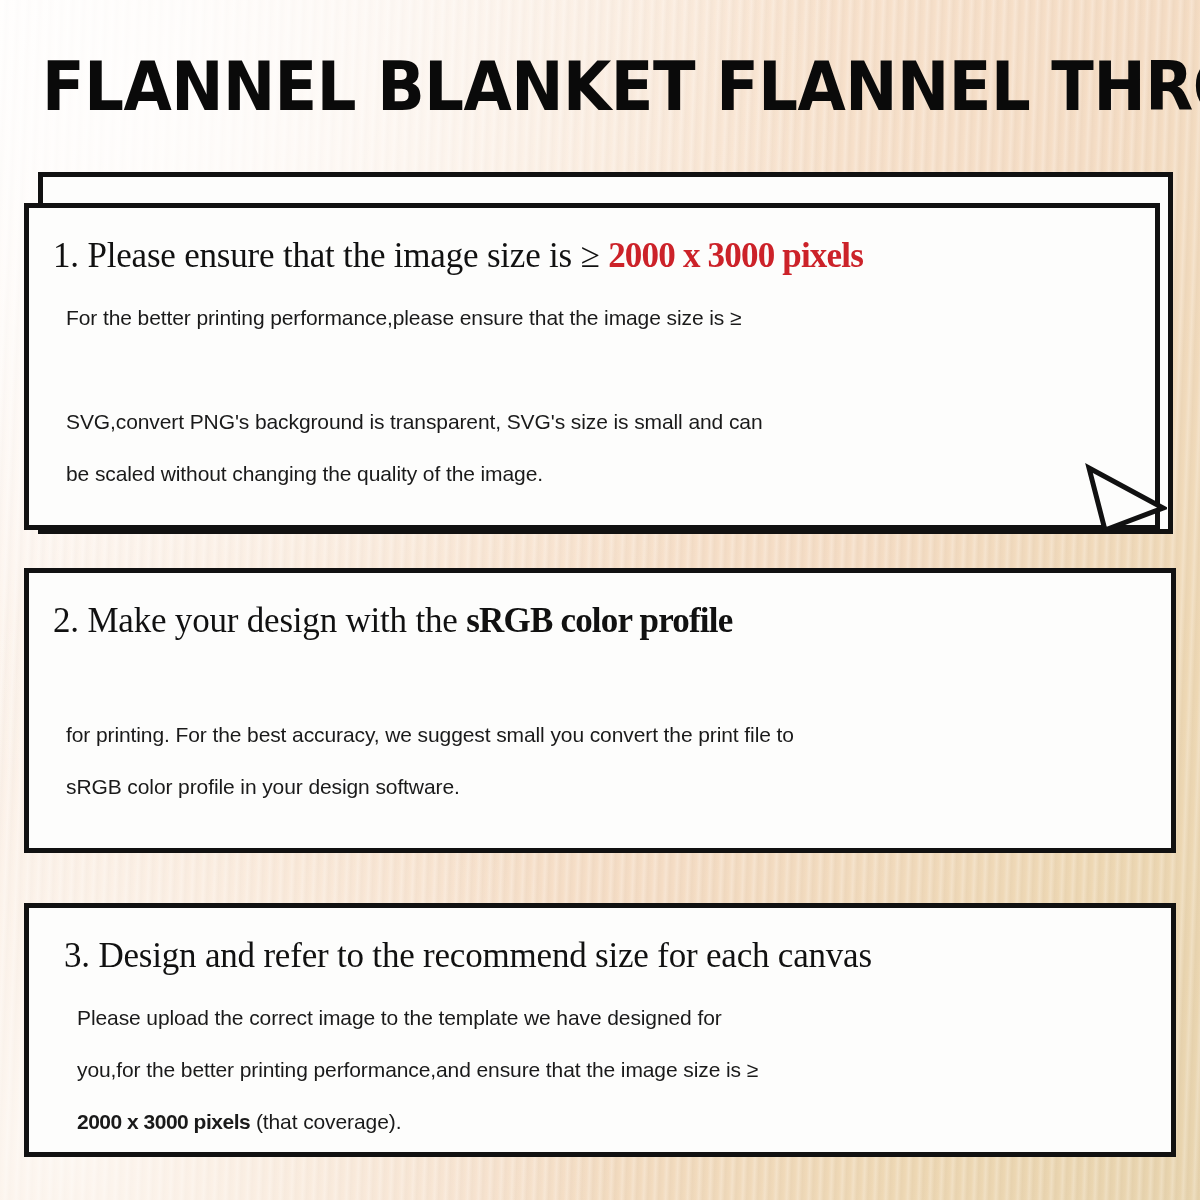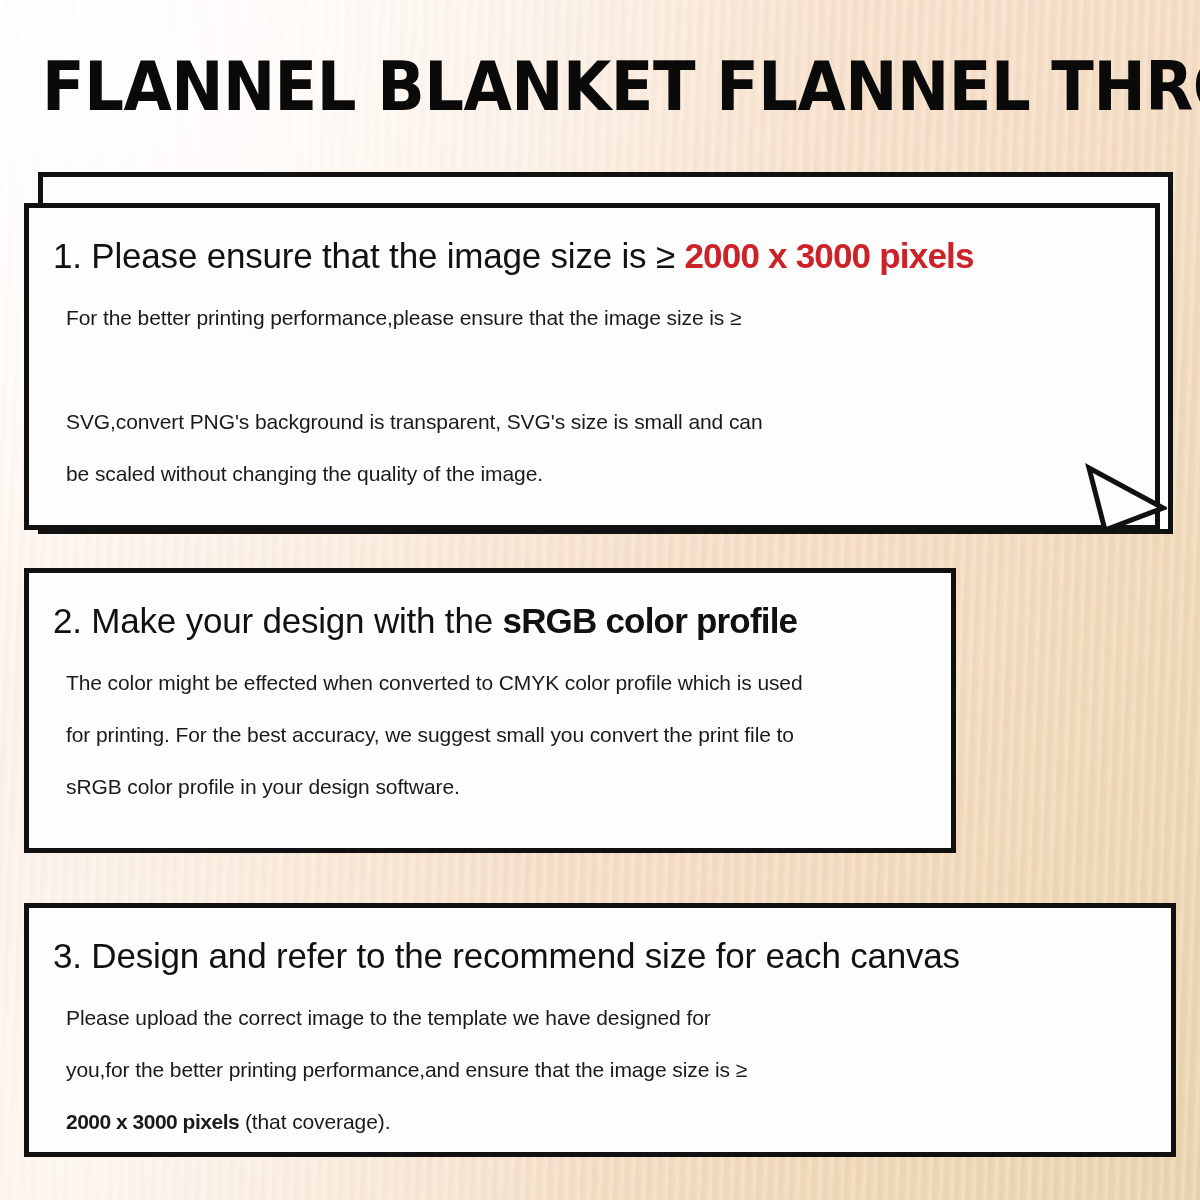--- a/index.html
+++ b/index.html
@@ -83,35 +83,36 @@
     box-sizing: border-box;
     background: #fdfdfc;
     border: 5px solid #111;
     z-index: 2;
   }
 
   
   #card1-ghost { left: 38px;  top: 172px; width: 1135px; height: 362px; }
   #card1       { left: 24px;  top: 203px; width: 1136px; height: 327px; }
 
-  #card2       { left: 24px;  top: 568px; width: 932px; height: 285px; }
-  #card3       { left: 24px;  top: 903px; width: 1152px; height: 254px; }
+  #card2       { left: 24px;  top: 568px; width: 1152px; height: 285px; }
+  #card3       { left: 24px;  top: 903px; width: 1152px; height: 254px; padding-left: 11px; }
 
   .card-inner {
     padding: 26px 24px 10px 24px;
   }
 
   .heading {
     color: #111;
     font-size: 35px;
     line-height: 44px;
     font-weight: 400;
     letter-spacing: -0.2px;
     white-space: nowrap;
     margin: 0 0 14px 0;
+    font-family: Liberation Serif, serif;
   }
   .heading .strong {
     font-weight: 700;
     letter-spacing: -0.8px;
   }
   .heading .red {
     font-weight: 700;
     color: #CC2229;
     letter-spacing: -0.8px;
   }
@@ -161,21 +162,21 @@
 
   <svg class="tail" viewBox="0 0 92 82">
     <polygon points="14,16 88,56 30,78" fill="#fdfdfc" stroke="#111" stroke-width="5" stroke-linejoin="miter"></polygon>
   </svg>
 
   <div class="card" id="card2">
     <div class="card-inner">
       <div class="heading"><span>2.</span><span>&nbsp;</span><span>Make your design with the</span><span>&nbsp;</span><span class="strong">sRGB color profile</span></div>
 
       <p class="body">
-        <span>The color might be effected when converted to CMYK color profile which is used</span><br>
+        <br>
         <span>for printing. For the best accuracy, we suggest small you convert the print file to</span><br>
         <span>sRGB color profile in your design software.</span>
       </p>
     </div>
   </div>
 
   <div class="card" id="card3">
     <div class="card-inner">
       <div class="heading"><span>3.</span><span>&nbsp;</span><span>Design and refer to the recommend size for each canvas</span></div>
 

